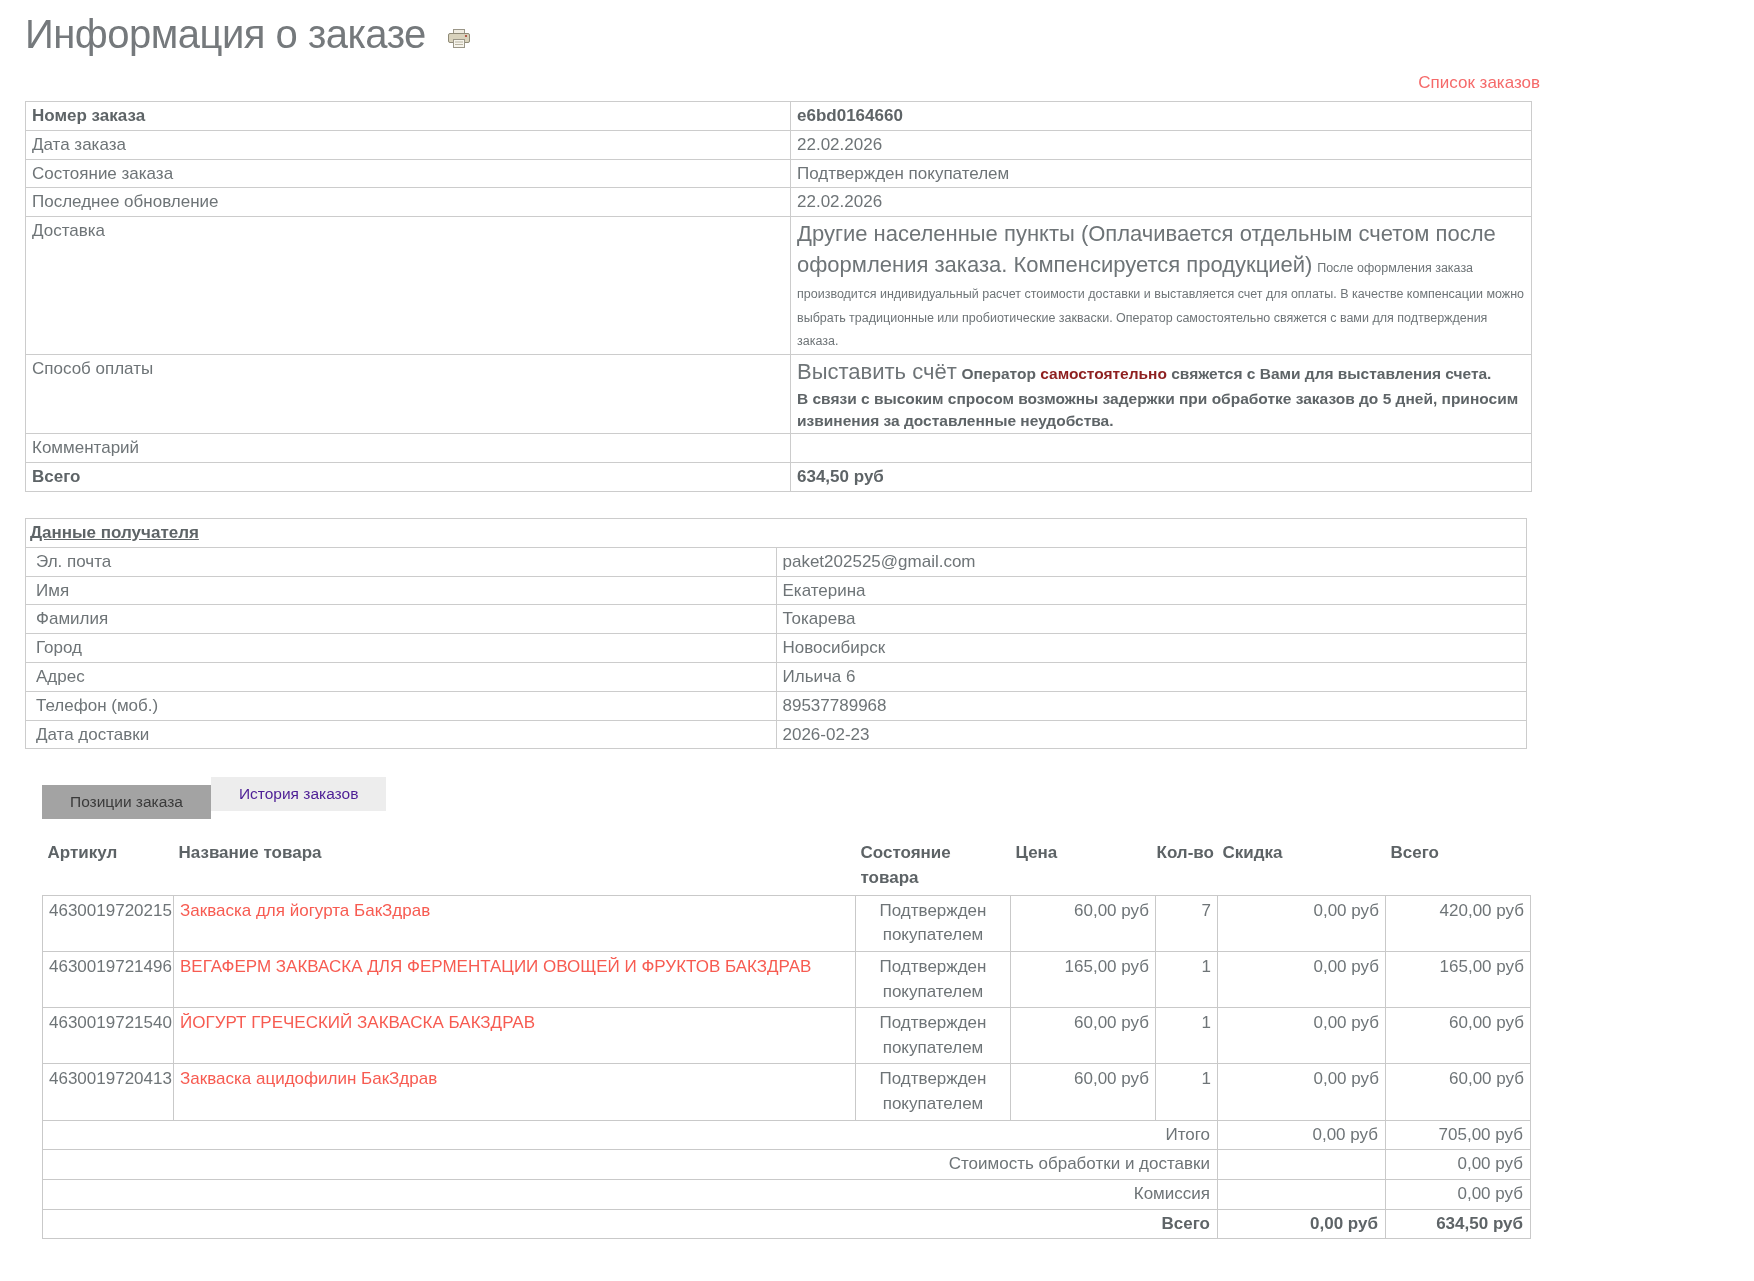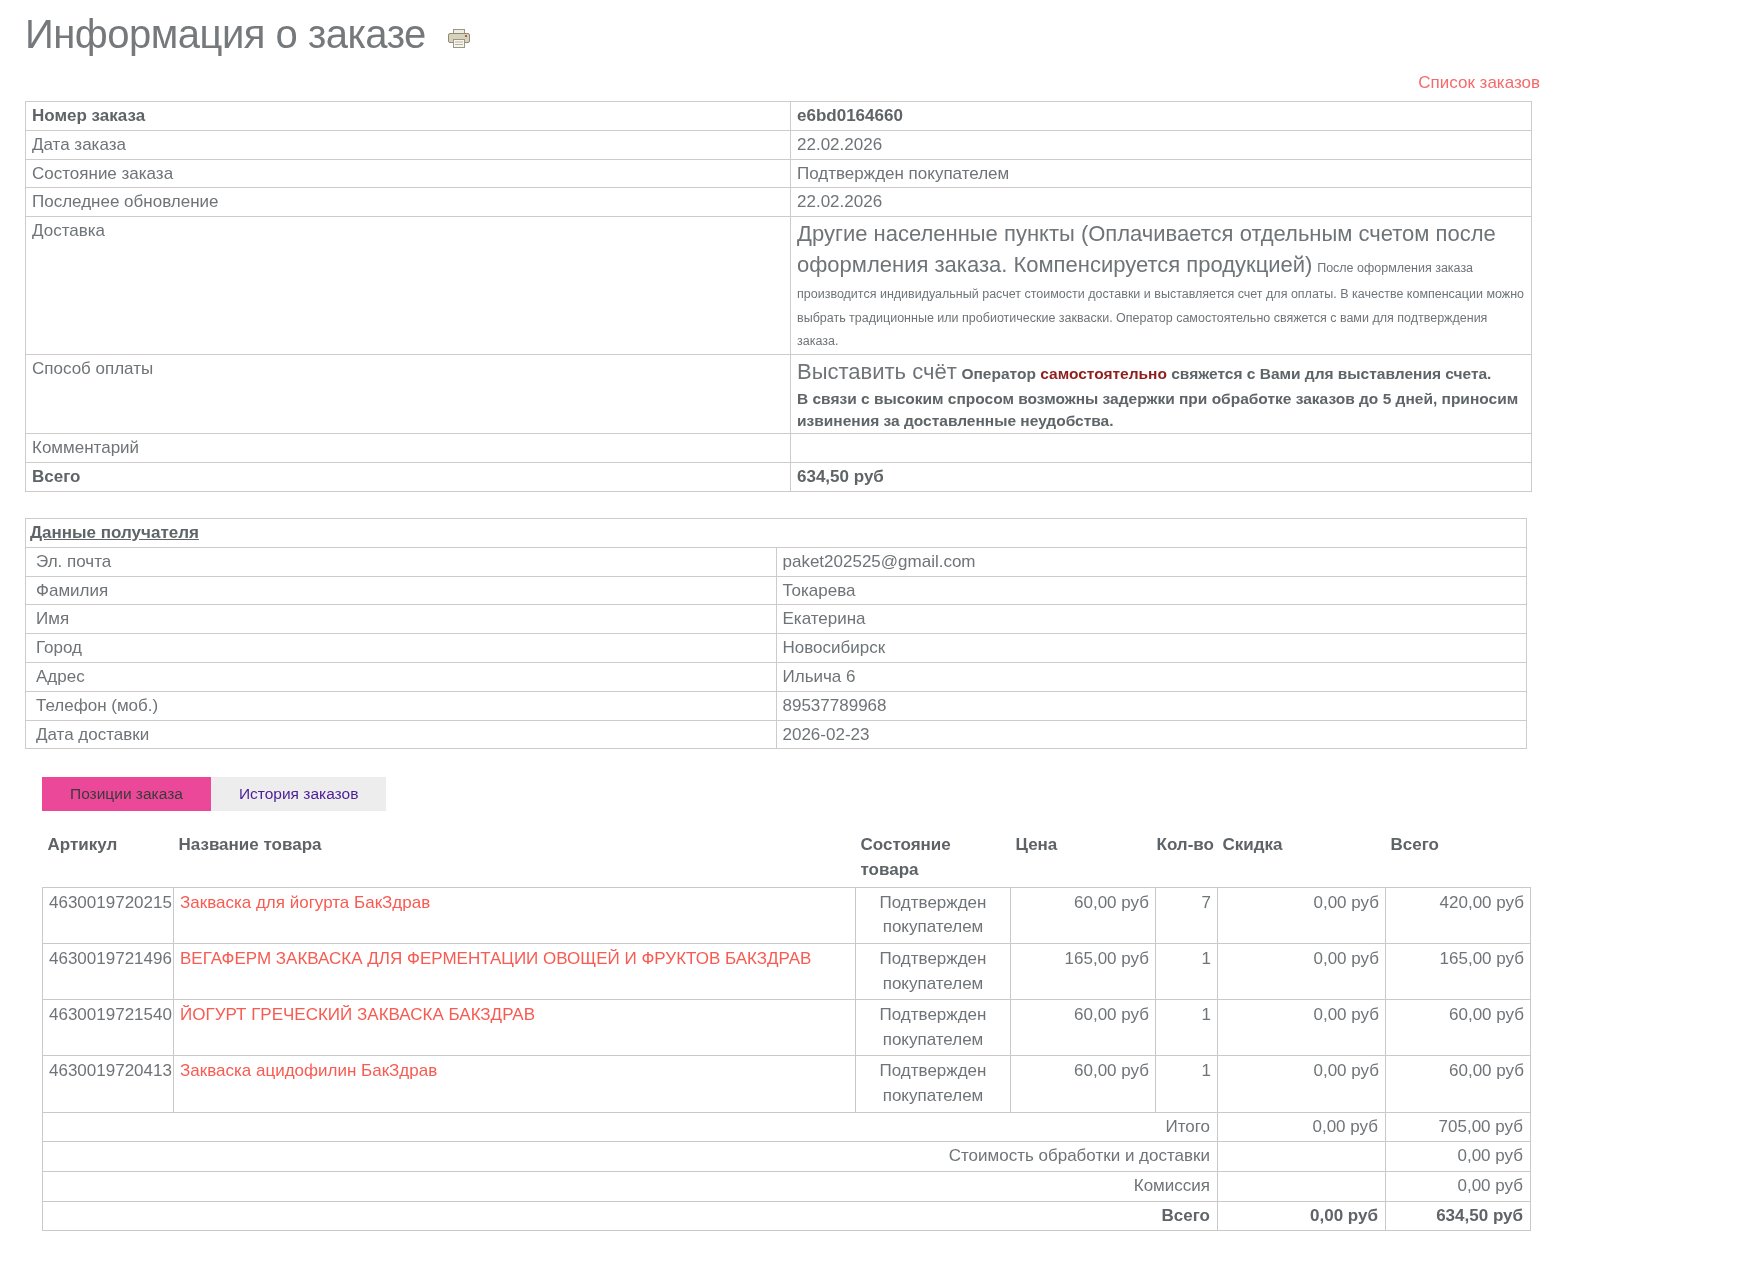--- a/index.html
+++ b/index.html
@@ -28,21 +28,21 @@
 
   
   .recipient-table{width:1502px;table-layout:fixed;font-size:17px;border:1px solid #a8a8a8;margin-top:26px;}
   .recipient-table td{border:1px solid #ccc;padding:2px 6px;line-height:1.4;}
   .recipient-table td.r-lbl{width:194px;padding-left:10px;}
   .recipient-table .hdr td{font-weight:bold;color:#5e6467;padding-left:4px;text-decoration:underline;}
 
   
   .tabs{margin:28px 0 18px 17px;display:flex;}
   .tab{height:34px;line-height:34px;padding:0 28px;font-size:15.5px;color:#4c1d95;cursor:pointer;background:#ededed;}
-  .tab.active{background:#ec4899;color:#3a3a3a;}
+  .tab.active{background:#a3a3a3;color:#3a3a3a;margin-top:8px;}
 
   
   .items-wrap{margin-left:17px;}
   .items-table{width:1488px;table-layout:fixed;font-size:17px;padding-left:24px;}
   .items-table thead th{font-weight:bold;color:#5d6366;text-align:left;padding:4px 5px;vertical-align:top;border:none;line-height:1.45;}
   .items-table thead th.th-nowrap{white-space:nowrap;padding:4px 1px;}
   .items-table tbody{border:1px solid #a8a8a8;}
   .items-table tbody td{border:1px solid #c9c9c9;padding:3px 6px;vertical-align:top;line-height:1.45;}
   .items-table tr.item-row td{height:48px;}
   .cell-right{text-align:right;}
@@ -123,26 +123,26 @@
   <table class="recipient-table">
     <tbody>
         <tr class="hdr">
       <td colspan="2">Данные получателя</td>
     </tr>
     <tr>
       <td class="r-lbl">Эл. почта</td>
       <td>paket202525@gmail.com</td>
     </tr>
     <tr>
+      <td class="r-lbl">Имя</td>
+      <td>Екатерина</td>
+    </tr>
+    <tr>
       <td class="r-lbl">Фамилия</td>
       <td>Токарева</td>
-    </tr>
-    <tr>
-      <td class="r-lbl">Имя</td>
-      <td>Екатерина</td>
     </tr>
     <tr>
       <td class="r-lbl">Город</td>
       <td>Новосибирск</td>
     </tr>
     <tr>
       <td class="r-lbl">Адрес</td>
       <td>Ильича 6</td>
     </tr>
     <tr>

